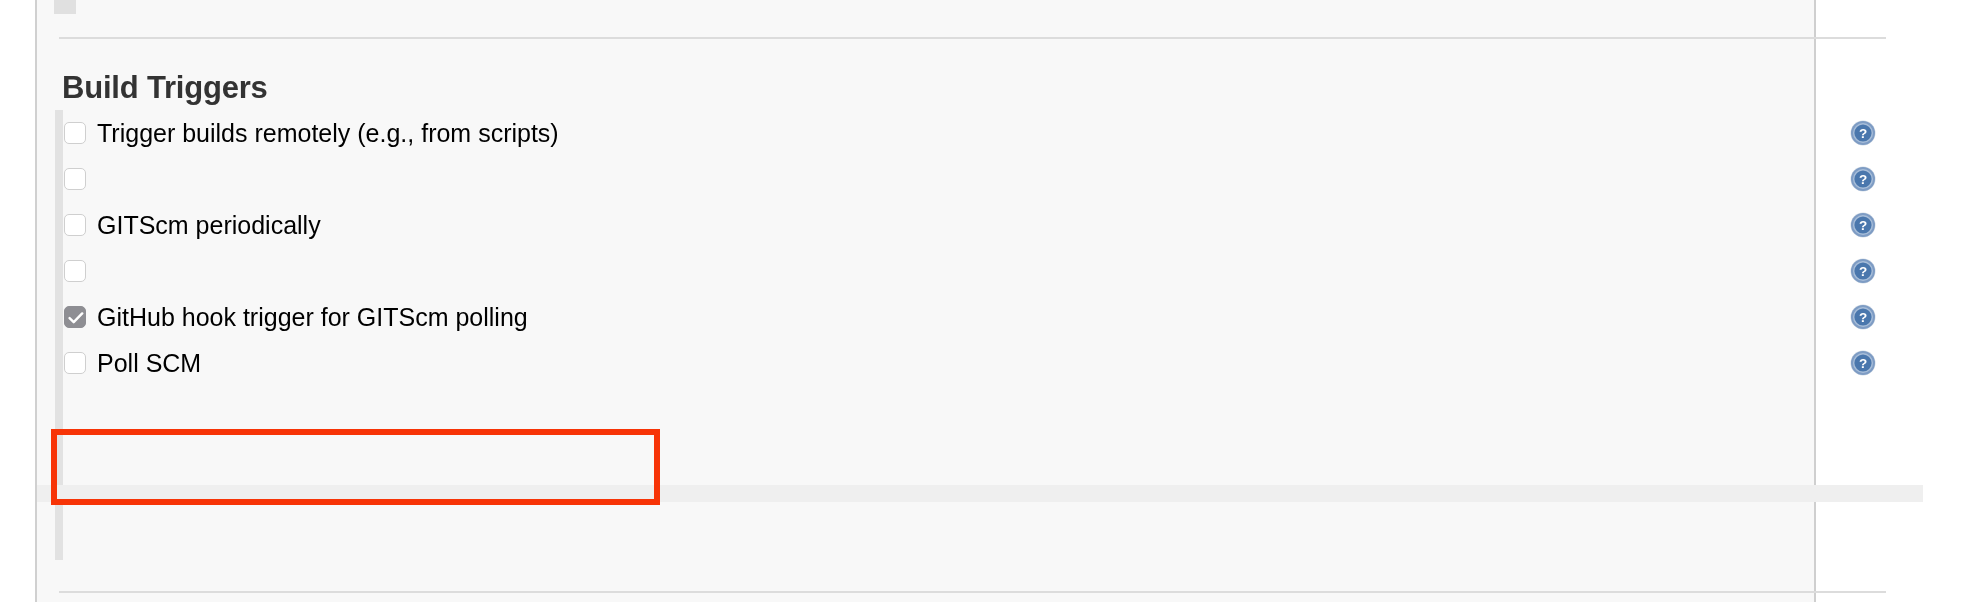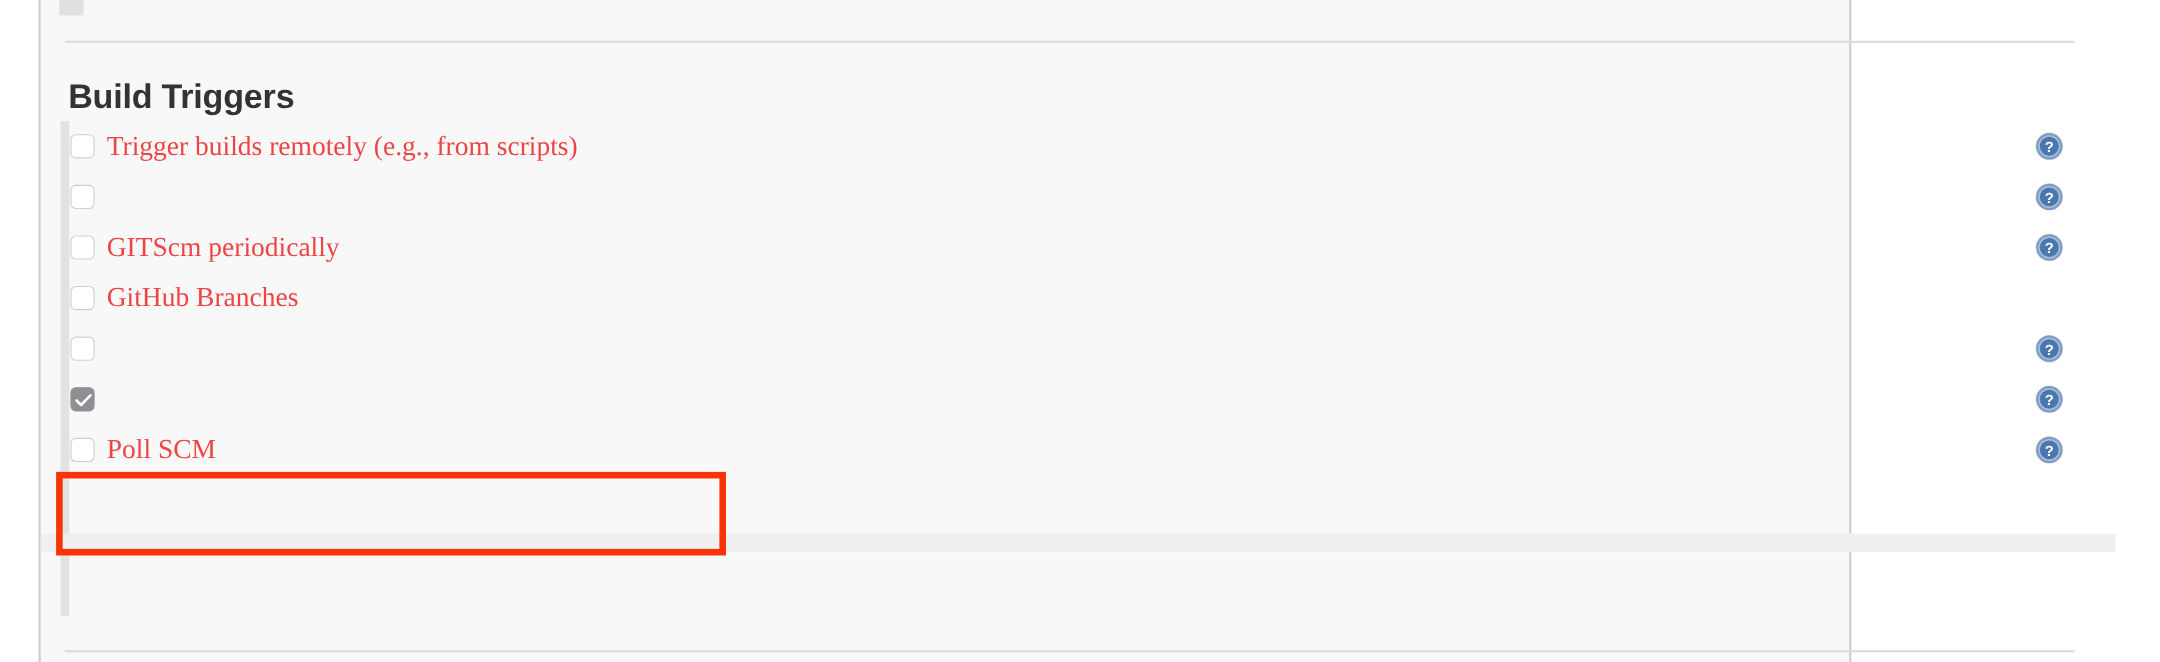--- a/index.html
+++ b/index.html
@@ -20,21 +20,21 @@
     position: absolute;
     left: 0; top: 0;
     width: 1964px;
     height: 602px;
     background: #ffffff;
   }
   .panel {
     position: absolute;
     left: 35px;
     top: 0;
-    width: 1648px;
+    width: 1781px;
     height: 602px;
     background: #f8f8f8;
     border-left: 2px solid #d0d0d0;
     border-right: 2px solid #cfcfcf;
     box-sizing: border-box;
   }
 
   
   .top-chip {
     position: absolute;
@@ -126,24 +126,23 @@
     position: absolute;
     left: 3px;
     top: 4px;
   }
   .trigger-label {
     position: absolute;
     left: 60px;
     top: 50%;
     transform: translateY(-50%);
     font-size: 25px;
-    color: #ef4444;
+    color: #000000;
     white-space: nowrap;
     line-height: 1;
-    font-family: Liberation Serif, serif;
   }
   .help-wrap {
     position: absolute;
     left: 1813px;
     top: 50%;
     transform: translateY(-50%);
     width: 26px;
     height: 26px;
   }
   .help-icon {
@@ -231,44 +230,39 @@
               <circle cx="13" cy="13" r="10" fill="#a8bed9"></circle>
               <circle cx="13" cy="13" r="8.6" fill="#4a77ad"></circle>
               <text x="13" y="18.4" font-family="Liberation Sans, sans-serif" font-size="13.5" font-weight="bold" fill="#ffffff" text-anchor="middle">?</text>
             </svg>
           </span>
         </div>
         <div class="trigger-row">
           <span class="cb-wrap">
             <span class="cb"></span>
           </span>
-          <span class="trigger-label">GitHub Branches</span>
-        </div>
-        <div class="trigger-row">
-          <span class="cb-wrap">
-            <span class="cb"></span>
-          </span>
           <span class="help-wrap">
             <svg class="help-icon" viewBox="0 0 26 26" xmlns="http://www.w3.org/2000/svg">
               <circle cx="13" cy="13" r="12.5" fill="#3c63903b"></circle>
               <circle cx="13" cy="13" r="12" fill="#7e9cc4"></circle>
               <circle cx="13" cy="13" r="10" fill="#a8bed9"></circle>
               <circle cx="13" cy="13" r="8.6" fill="#4a77ad"></circle>
               <text x="13" y="18.4" font-family="Liberation Sans, sans-serif" font-size="13.5" font-weight="bold" fill="#ffffff" text-anchor="middle">?</text>
             </svg>
           </span>
         </div>
         <div class="trigger-row">
           <span class="cb-wrap">
             <span class="cb checked">
               <svg width="16" height="14" viewBox="0 0 16 14" xmlns="http://www.w3.org/2000/svg">
                 <path d="M1.6 7.1 L5.7 11.2 L14.2 2.4" stroke="#ffffff" stroke-width="2.4" fill="none" stroke-linecap="round" stroke-linejoin="round"></path>
               </svg>
             </span>
           </span>
+          <span class="trigger-label">GitHub hook trigger for GITScm polling</span>
           <span class="help-wrap">
             <svg class="help-icon" viewBox="0 0 26 26" xmlns="http://www.w3.org/2000/svg">
               <circle cx="13" cy="13" r="12.5" fill="#3c63903b"></circle>
               <circle cx="13" cy="13" r="12" fill="#7e9cc4"></circle>
               <circle cx="13" cy="13" r="10" fill="#a8bed9"></circle>
               <circle cx="13" cy="13" r="8.6" fill="#4a77ad"></circle>
               <text x="13" y="18.4" font-family="Liberation Sans, sans-serif" font-size="13.5" font-weight="bold" fill="#ffffff" text-anchor="middle">?</text>
             </svg>
           </span>
         </div>

